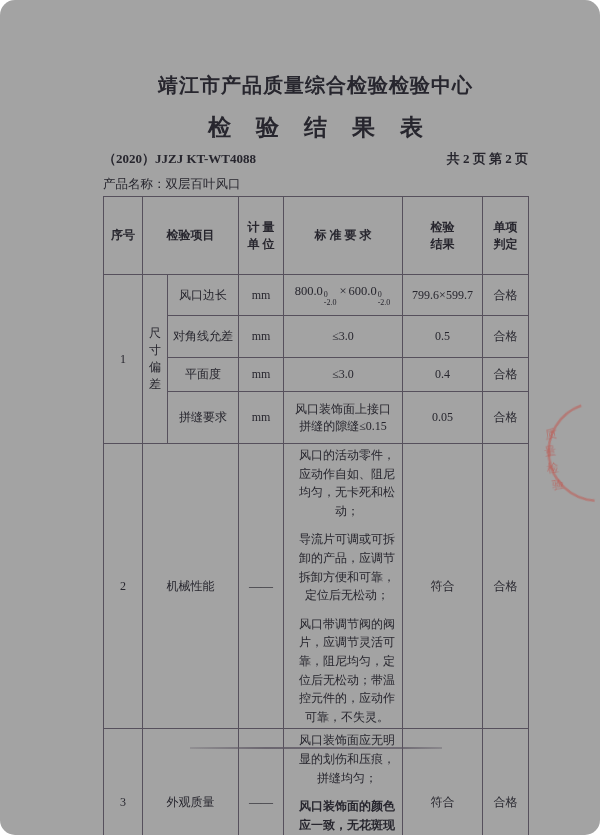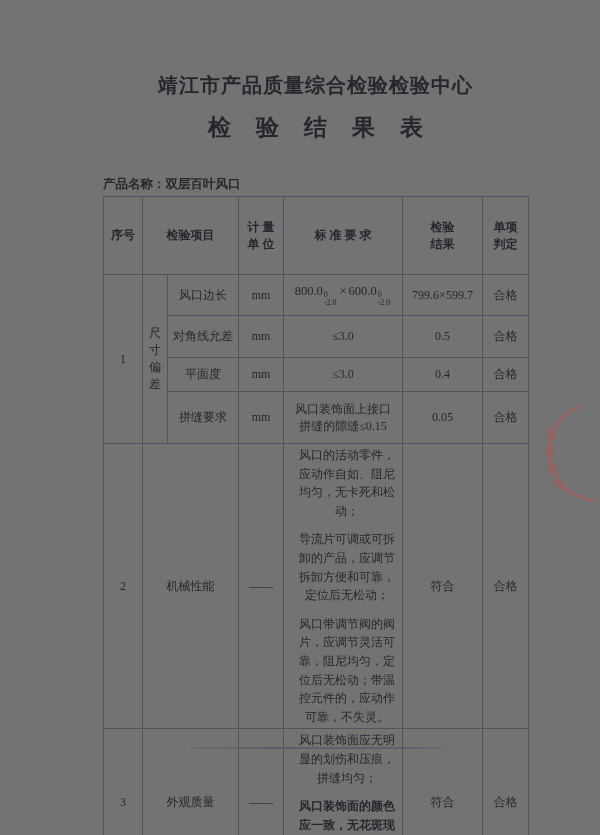--- a/index.html
+++ b/index.html
@@ -1,42 +1,43 @@
 <!DOCTYPE html>
 <html><head>
 <meta charset="utf-8">
 <style>
   html,body{margin:0;padding:0;}
   body{background:#ffffff;}
   .sheet{
     position:relative;
     width:600px;height:835px;
-    background:#737373;
+    background:#a3a3a3;
     overflow:hidden;
     font-family:"Liberation Serif","DejaVu Serif",serif;
     color:#27262e;
+    border-radius:15px;
   }
   
   .org-title{
     position:absolute;left:103px;top:72px;width:425px;
     text-align:center;font-size:20px;font-weight:bold;letter-spacing:1px;
   }
   .doc-title{
     position:absolute;left:103px;top:112px;width:425px;
     text-align:center;font-size:23px;font-weight:bold;
     letter-spacing:25px;text-indent:25px;
   }
   .meta-row{
     position:absolute;left:103px;top:150px;width:425px;
     display:flex;justify-content:space-between;
     font-size:13px;font-weight:600;
   }
   .product-line{
     position:absolute;left:103px;top:176px;
-    font-size:12.5px;font-weight:700;
+    font-size:12.5px;font-weight:400;
   }
   
   table.report{
     position:absolute;left:103px;top:196px;width:425px;
     border-collapse:collapse;table-layout:fixed;
   }
   table.report td{
     border:1px solid #56505c;
     font-size:12px;line-height:1.4;
     text-align:center;vertical-align:middle;
@@ -71,20 +72,24 @@
   .stamp{position:absolute;left:522px;top:392px;width:90px;height:130px;}
 </style>
 </head>
 <body>
 
 <div class="sheet">
 
   <div class="org-title">靖江市产品质量综合检验检验中心</div>
   <div class="doc-title">检验结果表</div>
 
+  <div class="meta-row">
+    <span>（2020）JJZJ KT-WT4088</span>
+    <span>共 2 页 第 2 页</span>
+  </div>
 
   <div class="product-line">产品名称：双层百叶风口</div>
 
   <table class="report">
     <colgroup>
       <col style="width:39px">
         <col style="width:25px">
         <col style="width:71px">
       <col style="width:45px">
         <col style="width:119px">

